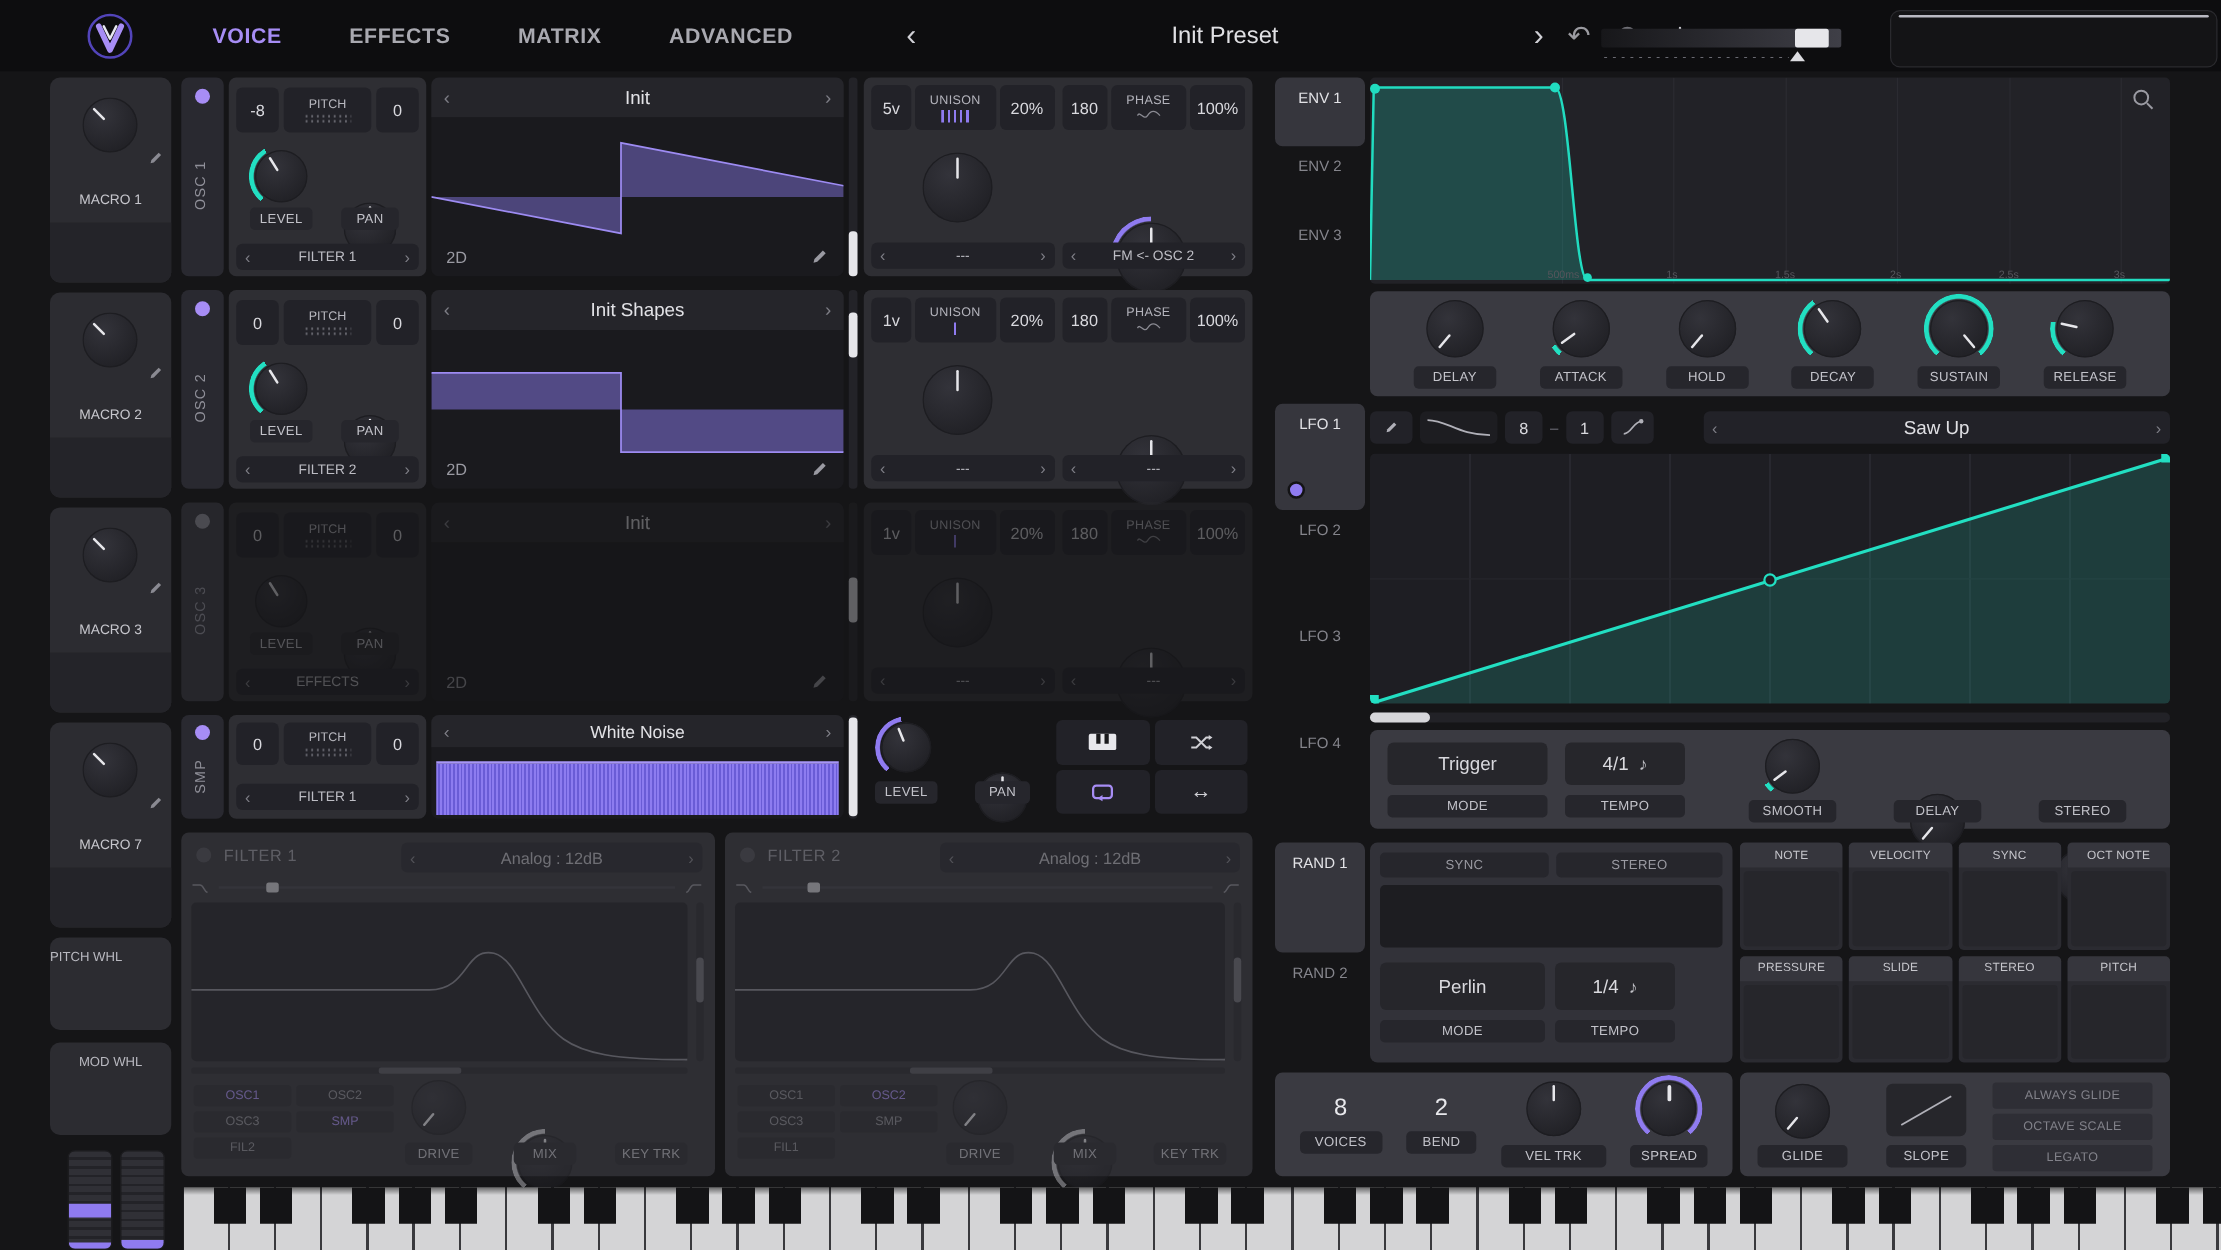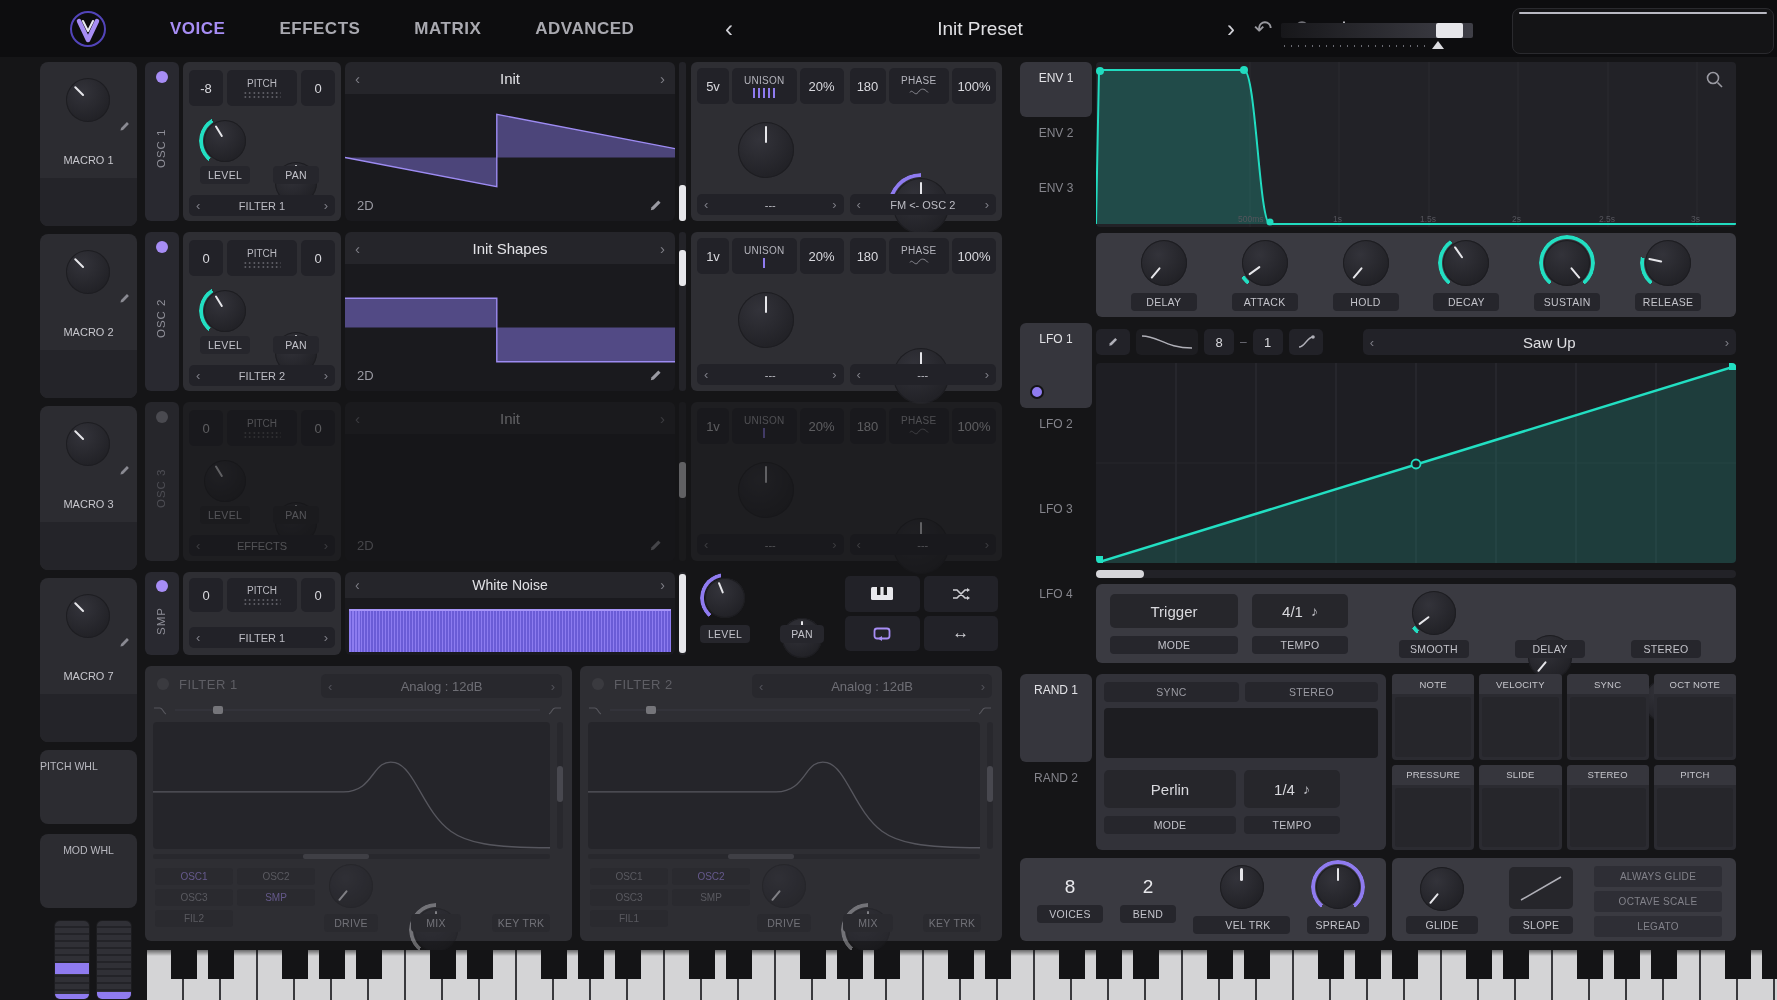--- a/index.html
+++ b/index.html
@@ -812,21 +812,21 @@
       <div class="chip" style="width:66px;">VOICES</div>
     </div>
     <div class="kgrp">
       <span class="bigval">2</span>
       <div class="chip" style="width:56px;">BEND</div>
     </div>
     <div class="kgrp">
       <div class="knob k44" style="--rot:0deg;">
           <i></i>
         </div>
-      <div class="chip" style="width:84px;padding-left:13px;">VEL TRK</div>
+      <div class="chip" style="width:84px;">VEL TRK</div>
     </div>
     <div class="kgrp">
       <div class="knob k44 arc" style="--rot:0deg;--deg:280deg;--ac:#8f7bf0;">
           <i></i>
         </div>
       <div class="chip" style="width:62px;">SPREAD</div>
     </div>
   </div>
 
   <div class="strip" style="left:1392px;top:858px;width:344px;height:83px;">

